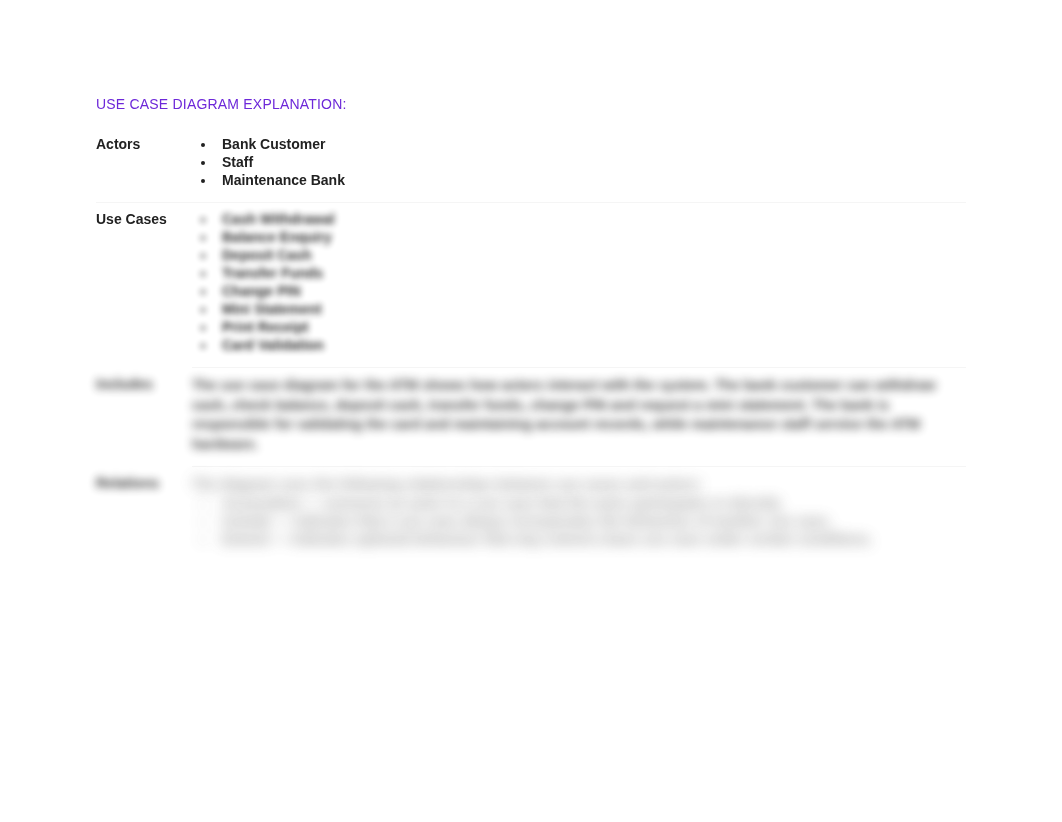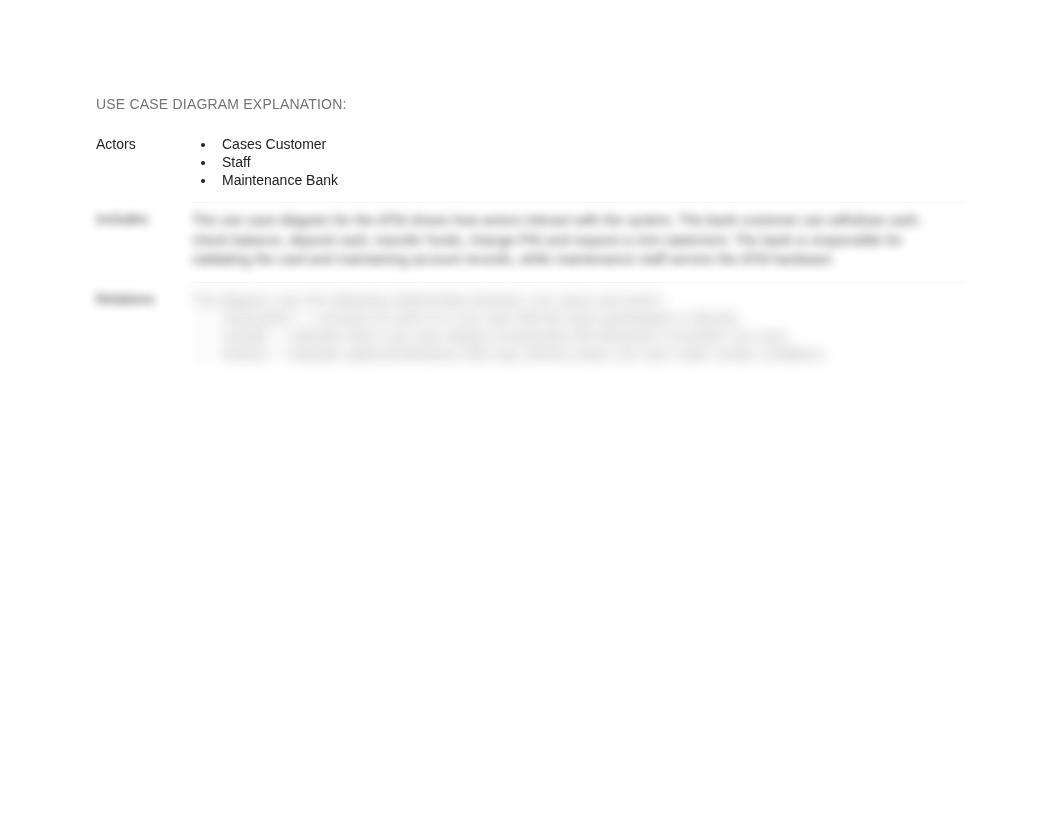--- a/index.html
+++ b/index.html
@@ -9,33 +9,34 @@
       background: #fff;
       width: 1062px;
       height: 822px;
       position: relative;
     }
     .page {
       padding: 96px 96px 0 96px;
     }
     .title {
       font-size: 14px;
-      color: #737373;
+      color: #6d28d9;
       margin-bottom: 16px;
       letter-spacing: 0.2px;
     }
     table.explain {
       width: 100%;
       border-collapse: separate;
       border-spacing: 0;
       table-layout: fixed;
     }
     table.explain td {
       vertical-align: top;
       padding: 8px 10px 12px 0;
+      font-weight: bold;
     }
     table.explain td.label {
       width: 96px;
       font-size: 14px;
       color: #222;
     }
     table.explain td.content {
       font-size: 14px;
       color: #222;
     }
@@ -70,27 +71,42 @@
     <colgroup>
         <col style="width:96px">
         <col>
       </colgroup>
 
     <tbody>
         <tr>
       <td class="label">Actors</td>
       <td class="content">
         <ul class="bullets">
-          <li>Cases Customer</li>
+          <li>Bank Customer</li>
           <li>Staff</li>
           <li>Maintenance Bank</li>
         </ul>
       </td>
     </tr>
 
+    <tr class="row-sep">
+      <td class="label">Use Cases</td>
+      <td class="content">
+        <ul class="bullets blur-light">
+          <li>Cash Withdrawal</li>
+          <li>Balance Enquiry</li>
+          <li>Deposit Cash</li>
+          <li>Transfer Funds</li>
+          <li>Change PIN</li>
+          <li>Mini Statement</li>
+          <li>Print Receipt</li>
+          <li>Card Validation</li>
+        </ul>
+      </td>
+    </tr>
 
     <tr class="row-sep">
       <td class="label blur-label">Includes</td>
       <td class="content">
         <div class="para blur-med">The use case diagram for the ATM shows how actors interact with the system. The bank customer can withdraw cash, check balance, deposit cash, transfer funds, change PIN and request a mini statement. The bank is responsible for validating the card and maintaining account records, while maintenance staff service the ATM hardware.</div>
       </td>
     </tr>
 
     <tr class="row-sep">
       <td class="label blur-label">Relations</td>

